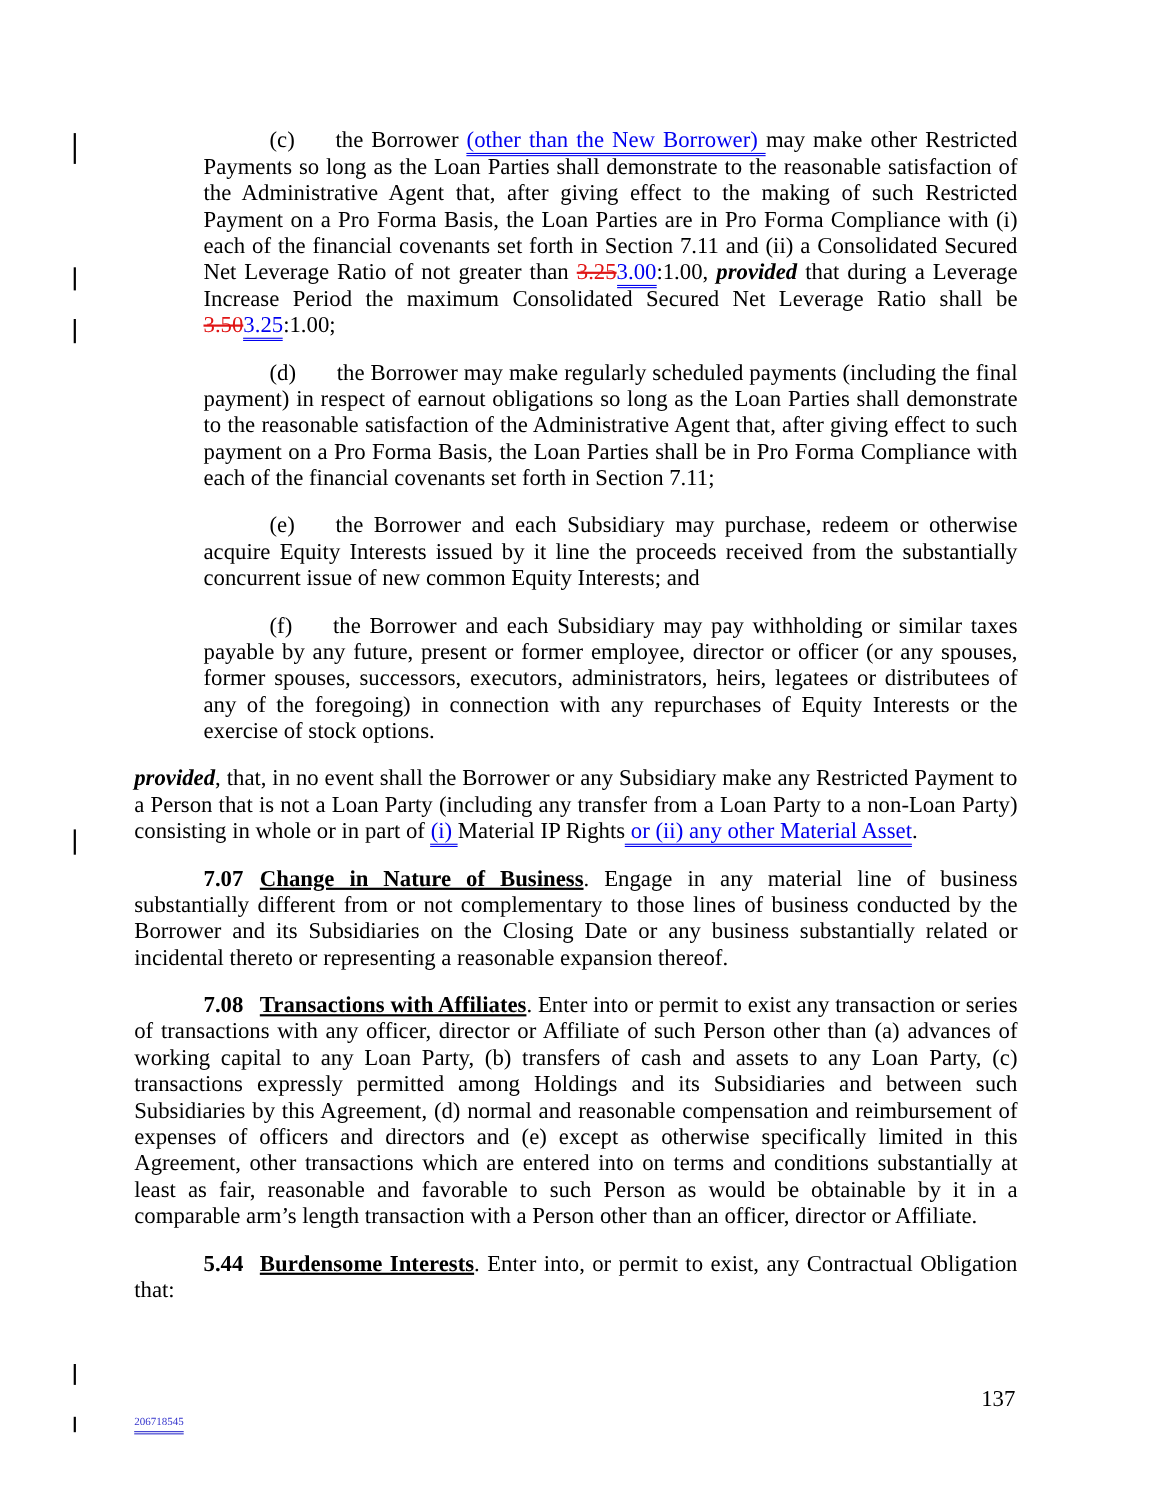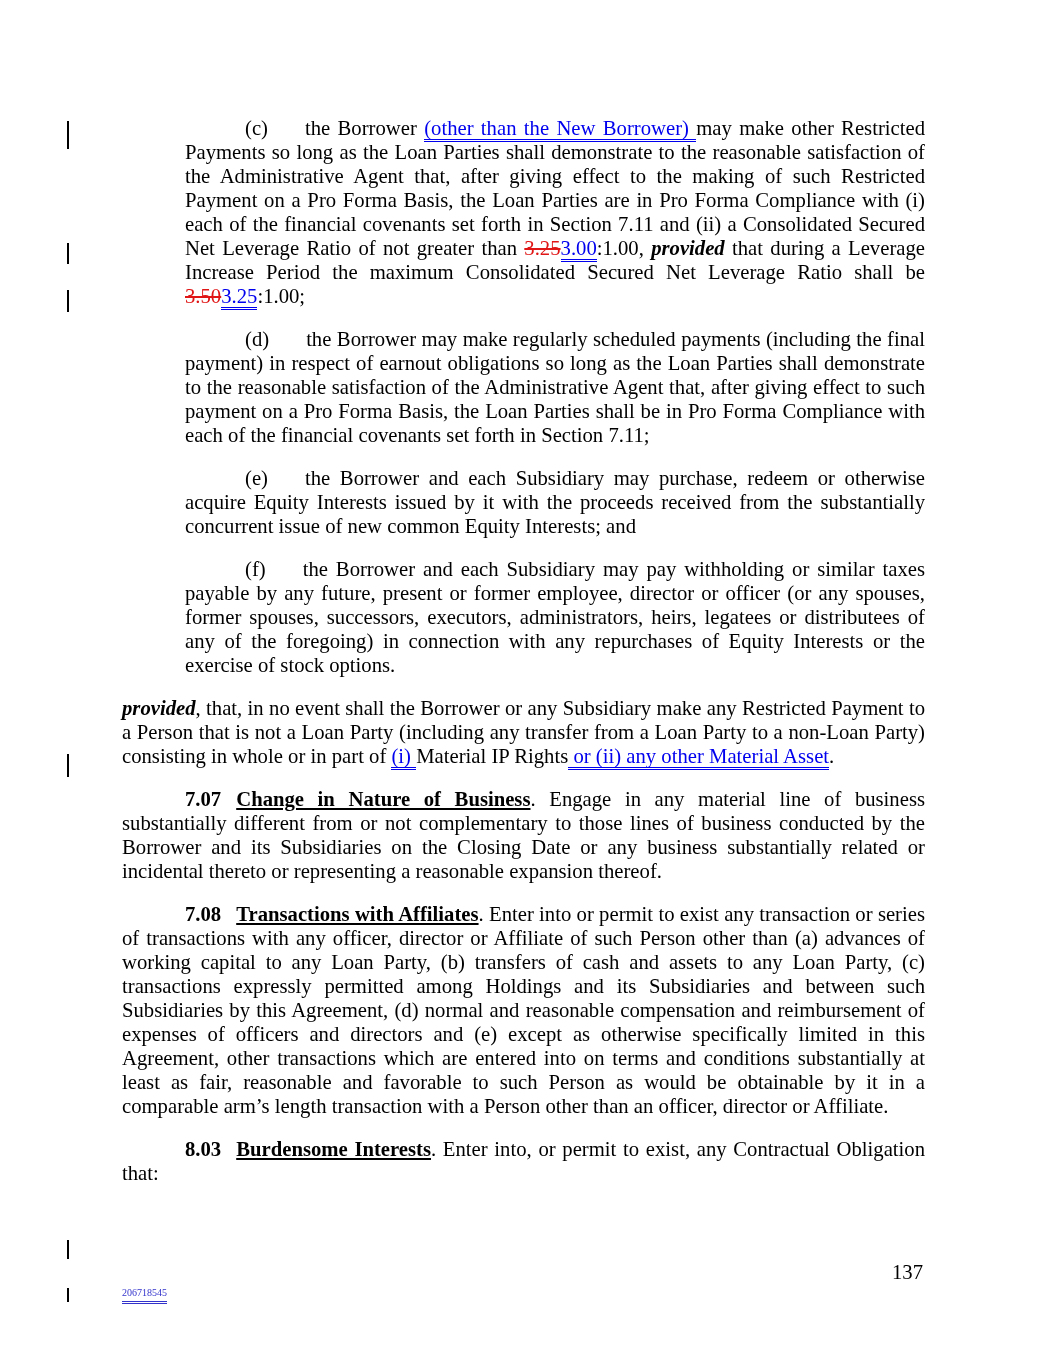--- a/index.html
+++ b/index.html
@@ -74,24 +74,24 @@
   <div class="change-bar" style="top:121px;height:28px;"></div>
   <div class="change-bar" style="top:243px;height:21px;"></div>
   <div class="change-bar" style="top:290px;height:22px;"></div>
   <div class="change-bar" style="top:754px;height:23px;"></div>
   <div class="change-bar" style="top:1240px;height:19px;"></div>
   <div class="change-bar" style="top:1288px;height:14px;"></div>
 
   <div class="doc-body">
       <p class="para lettered"><span class="run plain">(c)</span><span class="run tab"></span><span class="run plain">the Borrower </span><span class="run ins">(other than the New Borrower) </span><span class="run plain">may make other Restricted Payments so long as the Loan Parties shall demonstrate to the reasonable satisfaction of the Administrative Agent that, after giving effect to the making of such Restricted Payment on a Pro Forma Basis, the Loan Parties are in Pro Forma Compliance with (i) each of the financial covenants set forth in </span><span class="run u">Section 7.11</span><span class="run plain"> and (ii) a Consolidated Secured Net Leverage Ratio of not greater than </span><span class="run del">3.25</span><span class="run ins">3.00</span><span class="run plain">:1.00, </span><span class="run i">provided</span><span class="run plain"> that during a Leverage Increase Period the maximum Consolidated Secured Net Leverage Ratio shall be </span><span class="run del">3.50</span><span class="run ins">3.25</span><span class="run plain">:1.00;</span></p>
       <p class="para lettered"><span class="run plain">(d)</span><span class="run tab"></span><span class="run plain">the Borrower may make regularly scheduled payments (including the final payment) in respect of earnout obligations so long as the Loan Parties shall demonstrate to the reasonable satisfaction of the Administrative Agent that, after giving effect to such payment on a Pro Forma Basis, the Loan Parties shall be in Pro Forma Compliance with each of the financial covenants set forth in </span><span class="run u">Section 7.11</span><span class="run plain">;</span></p>
-      <p class="para lettered"><span class="run plain">(e)</span><span class="run tab"></span><span class="run plain">the Borrower and each Subsidiary may purchase, redeem or otherwise acquire Equity Interests issued by it with the proceeds received from the substantially concurrent issue of new common Equity Interests; and</span></p>
+      <p class="para lettered"><span class="run plain">(e)</span><span class="run tab"></span><span class="run plain">the Borrower and each Subsidiary may purchase, redeem or otherwise acquire Equity Interests issued by it line the proceeds received from the substantially concurrent issue of new common Equity Interests; and</span></p>
       <p class="para lettered"><span class="run plain">(f)</span><span class="run tab"></span><span class="run plain">the Borrower and each Subsidiary may pay withholding or similar taxes payable by any future, present or former employee, director or officer (or any spouses, former spouses, successors, executors, administrators, heirs, legatees or distributees of any of the foregoing) in connection with any repurchases of Equity Interests or the exercise of stock options.</span></p>
       <p class="para flush"><span class="run i">provided</span><span class="run plain">, that, in no event shall the Borrower or any Subsidiary make any Restricted Payment to a Person that is not a Loan Party (including any transfer from a Loan Party to a non-Loan Party) consisting in whole or in part of </span><span class="run ins">(i) </span><span class="run plain">Material IP Rights</span><span class="run ins"> or (ii) any other Material Asset</span><span class="run plain">.</span></p>
       <p class="para section"><span class="run b">7.07</span><span class="run tab-sm"></span><span class="run bu">Change in Nature of Business</span><span class="run plain">. Engage in any material line of business substantially different from or not complementary to those lines of business conducted by the Borrower and its Subsidiaries on the Closing Date or any business substantially related or incidental thereto or representing a reasonable expansion thereof.</span></p>
       <p class="para section"><span class="run b">7.08</span><span class="run tab-sm"></span><span class="run bu">Transactions with Affiliates</span><span class="run plain">. Enter into or permit to exist any transaction or series of transactions with any officer, director or Affiliate of such Person other than (a) advances of working capital to any Loan Party, (b) transfers of cash and assets to any Loan Party, (c) transactions expressly permitted among Holdings and its Subsidiaries and between such Subsidiaries by this Agreement, (d) normal and reasonable compensation and reimbursement of expenses of officers and directors and (e) except as otherwise specifically limited in this Agreement, other transactions which are entered into on terms and conditions substantially at least as fair, reasonable and favorable to such Person as would be obtainable by it in a comparable arm’s length transaction with a Person other than an officer, director or Affiliate.</span></p>
-      <p class="para section"><span class="run b">8.03</span><span class="run tab-sm"></span><span class="run bu">Burdensome Interests</span><span class="run plain">. Enter into, or permit to exist, any Contractual Obligation that:</span></p>
+      <p class="para section"><span class="run b">5.44</span><span class="run tab-sm"></span><span class="run bu">Burdensome Interests</span><span class="run plain">. Enter into, or permit to exist, any Contractual Obligation that:</span></p>
     </div>
 
   <div class="page-number">137</div>
   <div class="doc-id">206718545</div>
 
 </div>
 
 </body></html>

